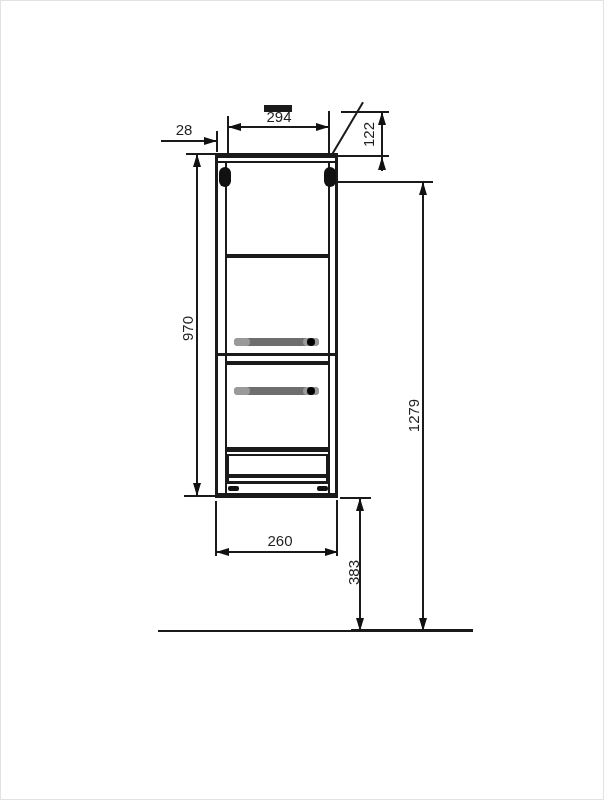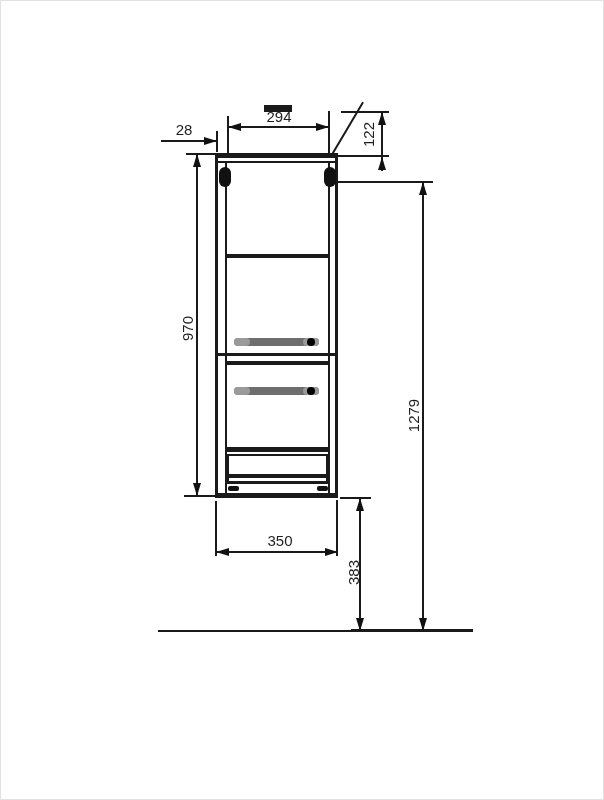--- a/index.html
+++ b/index.html
@@ -99,21 +99,21 @@
   <div class="ln" style="left:421px;top:181px;width:2px;height:449px;"></div>
   <div class="arr au" style="left:418px;top:181px;"></div>
   <div class="arr ad" style="left:418px;top:617px;"></div>
   <div class="lbl vert" style="left:385px;top:407px;width:54px;">1279</div>
 
   <div class="ln" style="left:214px;top:500px;width:2px;height:55px;"></div>
   <div class="ln" style="left:335px;top:499px;width:2px;height:56px;"></div>
   <div class="ln" style="left:215px;top:550px;width:122px;height:2px;"></div>
   <div class="arr al" style="left:215px;top:547px;"></div>
   <div class="arr ar" style="left:324px;top:547px;"></div>
-  <div class="lbl" style="left:251px;top:532px;width:56px;">350</div>
+  <div class="lbl" style="left:251px;top:532px;width:56px;">260</div>
 
   <div class="ln" style="left:339px;top:496px;width:31px;height:2px;"></div>
   <div class="ln" style="left:358px;top:497px;width:2px;height:133px;"></div>
   <div class="arr au" style="left:355px;top:497px;"></div>
   <div class="arr ad" style="left:355px;top:617px;"></div>
   <div class="lbl vert" style="left:332px;top:564px;width:40px;">383</div>
 
   <div class="ln" style="left:157px;top:629px;width:315px;height:2px;"></div>
   <div class="ln" style="left:350px;top:628px;width:122px;height:3px;"></div>
 

